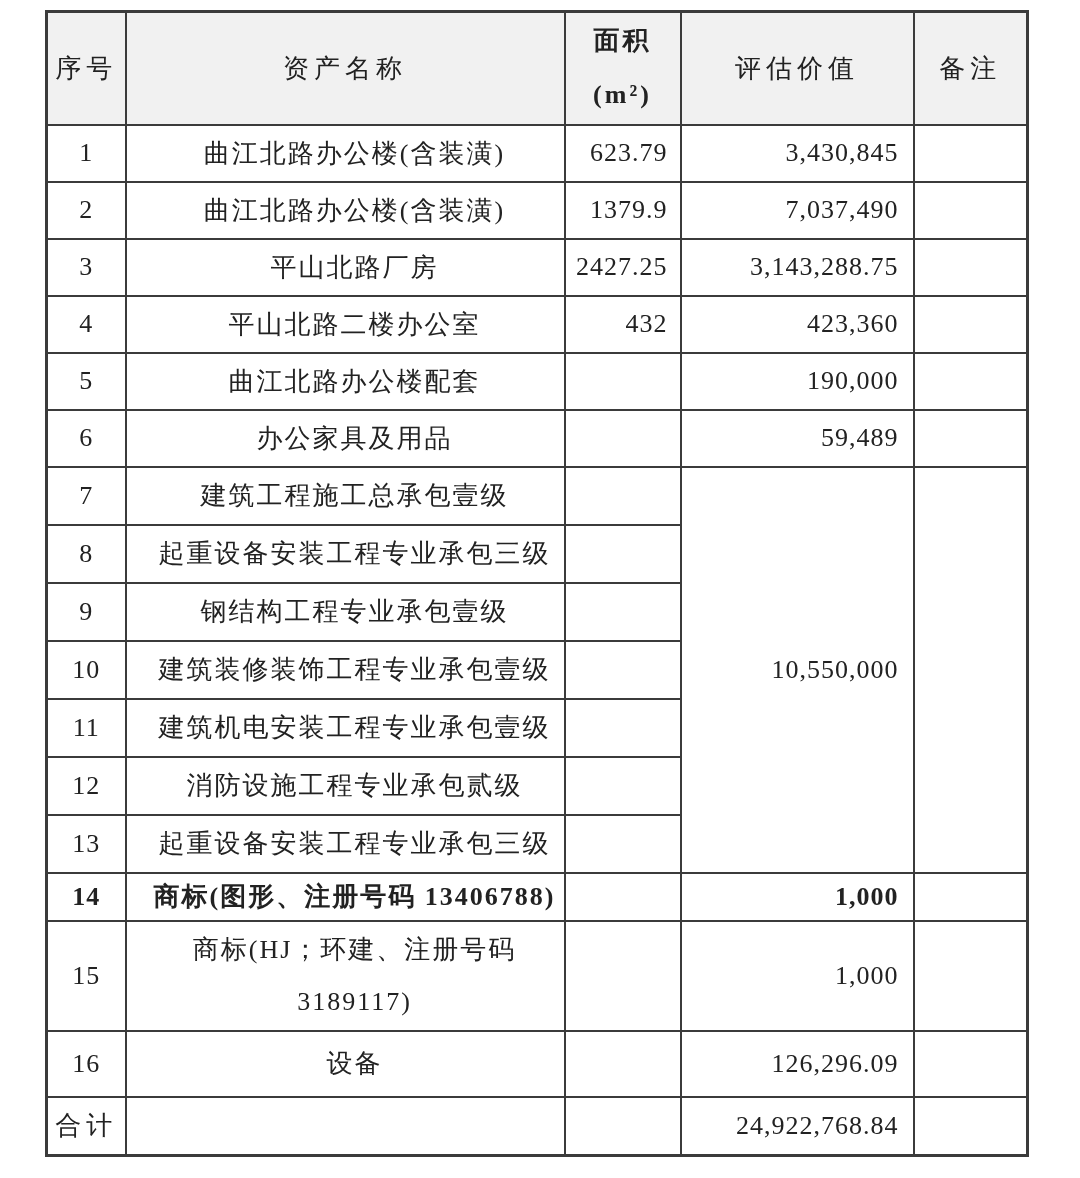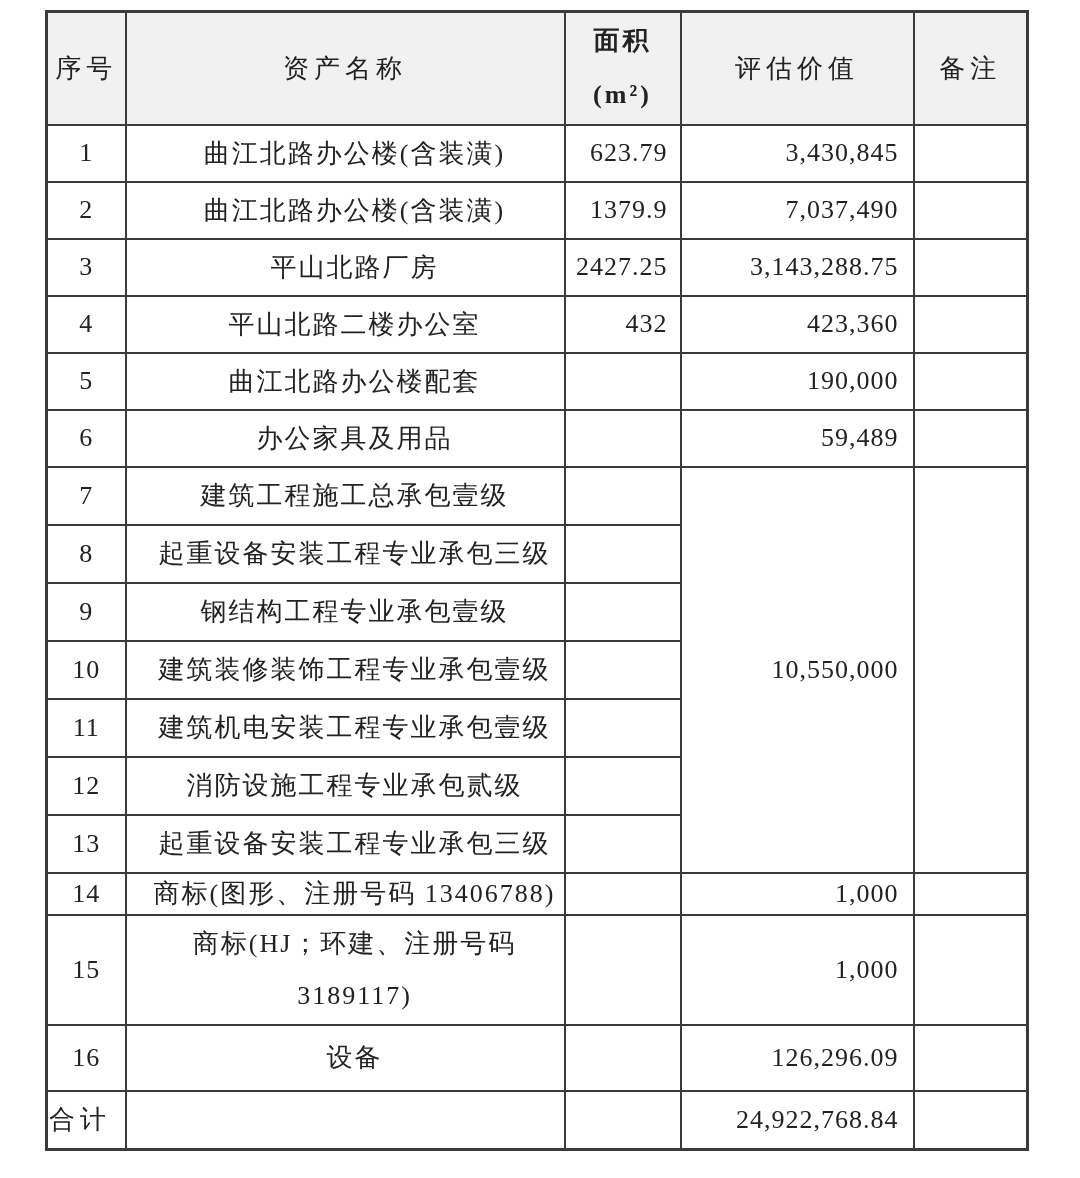--- a/index.html
+++ b/index.html
@@ -37,34 +37,34 @@
     font-weight: normal;
     text-align: center;
     letter-spacing: 5px;
     vertical-align: middle;
   }
   .asset-table td { vertical-align: middle; background: #ffffff; }
 
   .rh-head   { height: 113px; }
   .rh-std6   { height: 57px; }
   .rh-std7   { height: 58px; }
-  .rh-r14    { height: 42px; }
+  .rh-r14    { height: 48px; font-weight: bold; }
   .rh-r15    { height: 110px; }
   .rh-r16    { height: 66px; }
   .rh-total  { height: 59px; }
 
   .c-no   { text-align: center; letter-spacing: 1px; }
   .c-name { text-align: center; padding-left: 20px; letter-spacing: 2px; }
   .c-area { text-align: right; padding-right: 12px; letter-spacing: 1px; }
   .c-val  { text-align: right; padding-right: 14px; letter-spacing: 1px; margin-left: 11px; }
   .c-rem  {}
 
   .two-line div { line-height: 52px; }
   .hdr-area div { line-height: 54px; letter-spacing: 3px; font-weight: bold; }
-  .total-label { letter-spacing: 5px; }
+  .total-label { text-align: center; letter-spacing: 5px; }
 </style>
 </head>
 <body>
 
 <div class="page">
   <table class="asset-table">
     <colgroup>
       <col style="width:79px">
       <col style="width:439px">
       <col style="width:116px">

